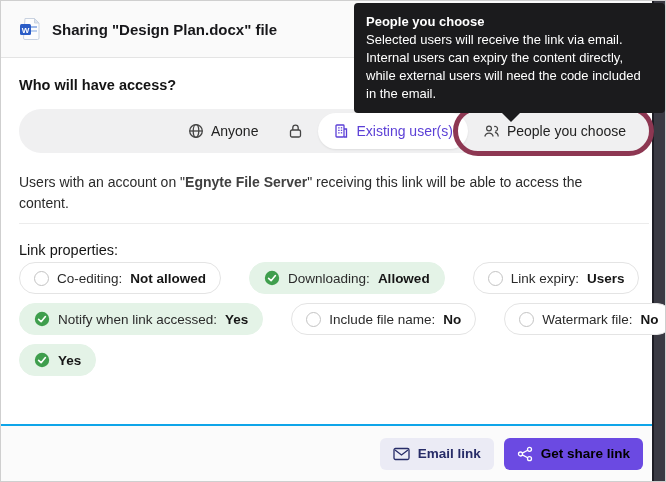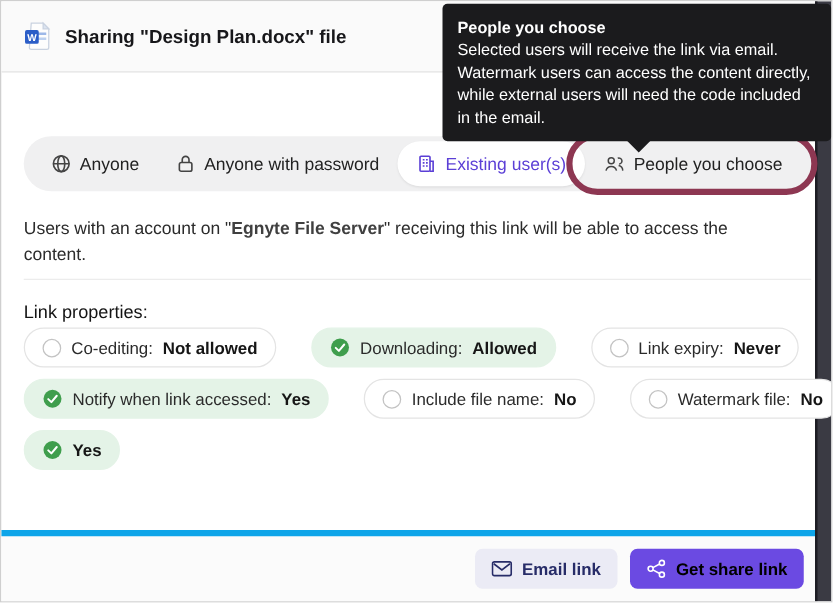--- a/index.html
+++ b/index.html
@@ -69,21 +69,21 @@
     color:#2b2b2b; white-space:nowrap;
   }
   .pill .val { font-weight:bold; color:#161616; }
   .pill.on { background:#e4f3e7; border-color:#e4f3e7; }
   .radio {
     width:15px; height:15px; border-radius:50%; border:1.5px solid #c3c3c3; background:#fff; flex:0 0 auto;
   }
   
   .footer {
     position:absolute; bottom:0; left:0; right:13px; height:57px;
-    background:#fbfbfb; border-top:5px solid #0ea5e9;
+    background:#fbfbfb; border-top:2px solid #0ea5e9;
     display:flex; align-items:center; justify-content:flex-end; gap:10px;
     padding-right:9px; z-index:2;
   }
   .btn {
     display:inline-flex; align-items:center; gap:8px; height:32px; padding:0 13px;
     border:none; border-radius:6px; font-family:"Liberation Sans", sans-serif;
     font-size:13.5px; font-weight:bold; cursor:pointer;
   }
   .btn-email { background:#ebebf5; color:#272c68; }
   .btn-share { background:#6b4ae2; color:#000000; }
@@ -103,44 +103,44 @@
         <rect x="9" y="13" width="9" height="2" fill="#bcd0ef"></rect>
         <rect x="1" y="7" width="11" height="11" rx="1.5" fill="#2b5dc7"></rect>
         <text x="6.5" y="15.5" font-size="8" font-weight="bold" fill="#ffffff" text-anchor="middle" font-family="Liberation Sans, sans-serif">W</text>
       </svg>
     </span>
     <span class="title">Sharing "Design Plan.docx" file</span>
   </div>
 
   <div class="tooltip">
     <div class="tt-title">People you choose</div>
-    <div class="tt-body">Selected users will receive the link via email. Watermark users can access the content directly, while external users will need the code included in the email.</div>
+    <div class="tt-body">Selected users will receive the link via email. Internal users can expiry the content directly, while external users will need the code included in the email.</div>
     <div class="arrow"></div>
   </div>
 
+  <div class="question">Who will have access?</div>
 
   <div class="segmented">
     <div class="segment">
       <span class="seg-icon">
         <svg width="16" height="16" viewBox="0 0 16 16" fill="none" stroke="#444" stroke-width="1.3">
           <circle cx="8" cy="8" r="6.3"></circle>
           <ellipse cx="8" cy="8" rx="2.8" ry="6.3"></ellipse>
           <line x1="1.7" y1="8" x2="14.3" y2="8"></line>
         </svg>
       </span>
       <span>Anyone</span>
     </div>
     <div class="segment">
       <span class="seg-icon">
         <svg width="15" height="16" viewBox="0 0 15 16" fill="none" stroke="#444" stroke-width="1.3">
           <rect x="2.5" y="7" width="10" height="7" rx="1.5"></rect>
           <path d="M4.8 7 V4.8 a2.7 2.7 0 0 1 5.4 0 V7"></path>
         </svg>
       </span>
-      <span>Anyone with password</span>
     </div>
     <div class="segment selected">
       <span class="seg-icon">
         <svg width="16" height="16" viewBox="0 0 16 16" fill="none" stroke="#5b3fd6" stroke-width="1.3">
           <rect x="3" y="2" width="8" height="12" rx="0.8"></rect>
           <path d="M11 6 h2.5 v8 H11"></path>
           <line x1="5.2" y1="4.8" x2="6.6" y2="4.8"></line>
           <line x1="7.8" y1="4.8" x2="9.2" y2="4.8"></line>
           <line x1="5.2" y1="7.3" x2="6.6" y2="7.3"></line>
           <line x1="7.8" y1="7.3" x2="9.2" y2="7.3"></line>
@@ -184,21 +184,21 @@
             <circle cx="8" cy="8" r="7.2" fill="#3f9e4d"></circle>
             <polyline points="4.6,8.3 7.1,10.7 11.4,5.6" fill="none" stroke="#fff" stroke-width="1.6" stroke-linecap="round" stroke-linejoin="round"></polyline>
           </svg>
         </span>
         <span>Downloading:</span>
         <span class="val">Allowed</span>
       </div>
       <div class="pill">
         <span class="radio"></span>
         <span>Link expiry:</span>
-        <span class="val">Never</span>
+        <span class="val">Users</span>
       </div>
     </div>
     <div class="pill-row">
       <div class="pill on">
         <span class="seg-icon">
           <svg width="16" height="16" viewBox="0 0 16 16">
             <circle cx="8" cy="8" r="7.2" fill="#3f9e4d"></circle>
             <polyline points="4.6,8.3 7.1,10.7 11.4,5.6" fill="none" stroke="#fff" stroke-width="1.6" stroke-linecap="round" stroke-linejoin="round"></polyline>
           </svg>
         </span>

